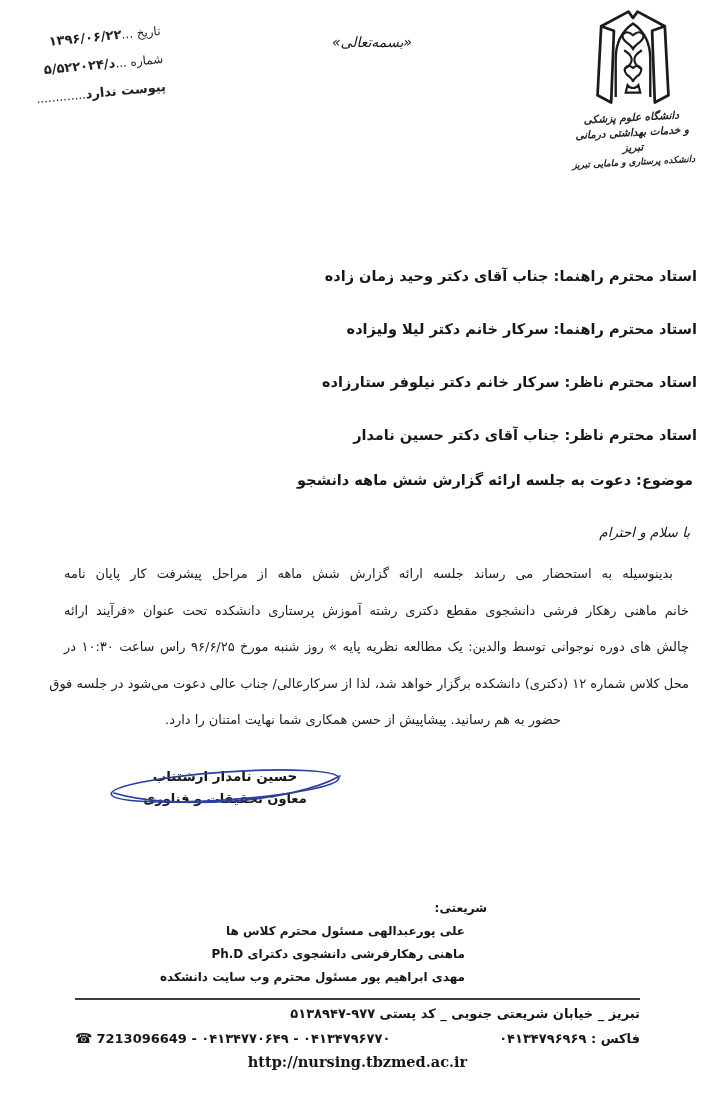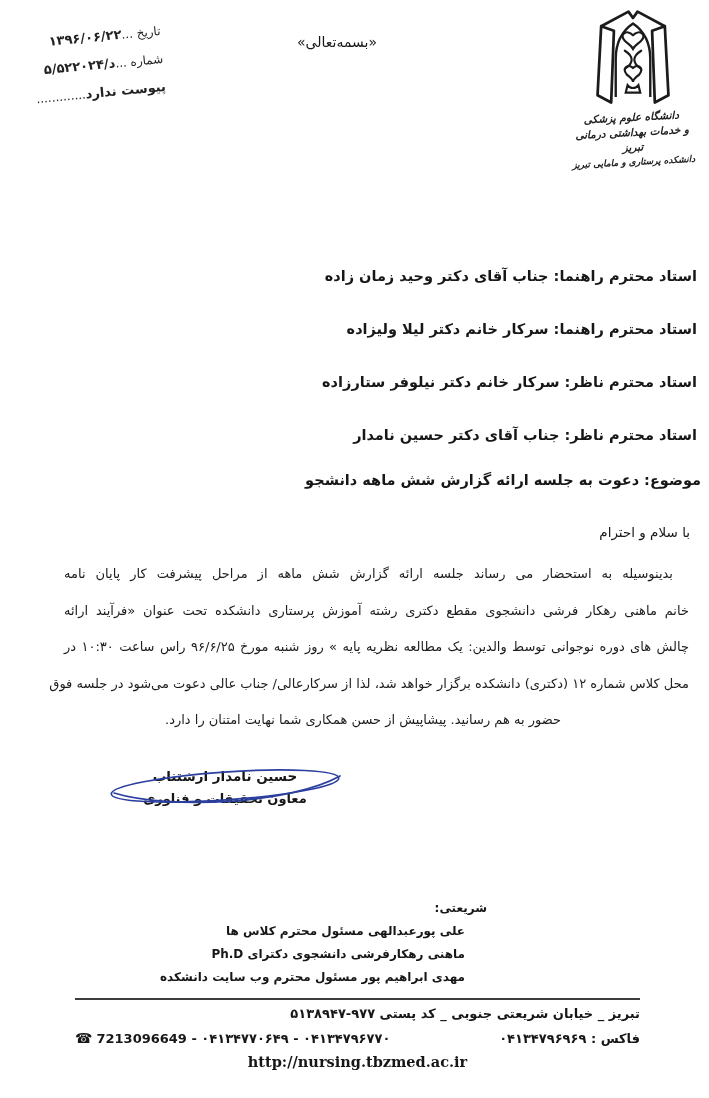--- a/index.html
+++ b/index.html
@@ -12,37 +12,37 @@
   .stamp {
     position:absolute; left:14px; top:30px; width:150px;
     transform:rotate(-5.5deg); direction:rtl; text-align:right;
     font-size:12px; color:#222;
   }
   .stamp .row { margin-bottom:13px; white-space:nowrap; }
   .stamp .val { font-weight:bold; font-size:13px; }
   
   .besmele {
     position:absolute; left:262px; top:34px; width:150px;
-    text-align:center; font-size:14px; direction:rtl;
+    text-align:right; font-size:14px; direction:rtl;font-style:italic;
   }
   
   .logo-wrap { position:absolute; left:570px; top:8px; width:125px; text-align:center; }
   .logo-svg { display:block; margin:0 auto; }
   .logo-text {
     direction:rtl; font-size:10.5px; font-weight:bold; font-style:italic;
     line-height:15px; transform:rotate(-3deg); color:#222; margin-top:2px;
   }
   .logo-text .l3 { font-size:9px; }
   
   .recipients { position:absolute; right:12px; top:268px; direction:rtl; text-align:right; }
   .recipients .line { font-weight:bold; font-size:14.5px; height:53px; }
-  .subject { position:absolute; right:8px; top:472px; direction:rtl; text-align:left;
+  .subject { position:absolute; right:16px; top:472px; direction:rtl; text-align:left;
              font-weight:bold; font-size:14.5px; }
   .salutation { position:absolute; right:19px; top:524px; direction:rtl;
-                font-size:13.5px; }
+                font-style:italic; font-size:13.5px; }
   
   .body-text { position:absolute; left:64px; right:20px; top:566px; direction:rtl; font-size:13px; color:#1c1c1c; }
   .body-text .bline { height:36.5px; text-align:justify; text-align-last:justify; white-space:nowrap; }
   .body-text .bline.first { padding-right:16px; }
   .body-text .bline.last { text-align:right; text-align-last:right; padding-right:128px; }
   
   .sig { position:absolute; left:110px; top:768px; width:230px; text-align:center; direction:rtl; }
   .sig .name { font-weight:bold; font-size:13.5px; position:relative; z-index:1; }
   .sig .title { font-weight:bold; font-size:13px; margin-top:7px; }
   .sig-oval { position:absolute; left:100px; top:758px; z-index:2; pointer-events:none; }

